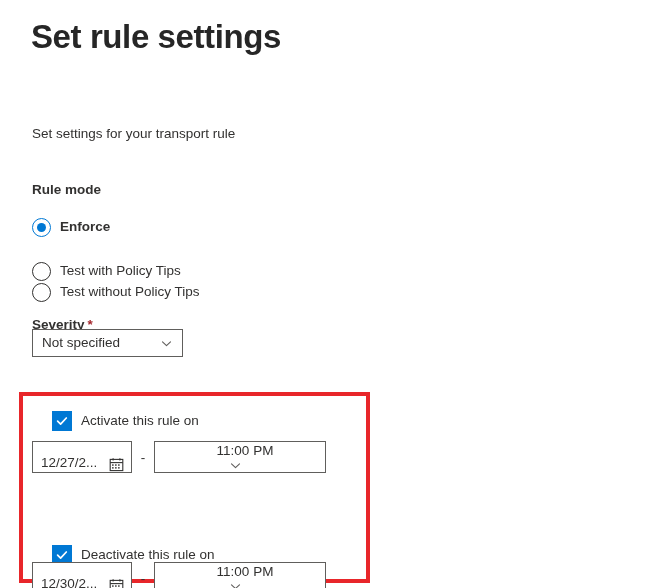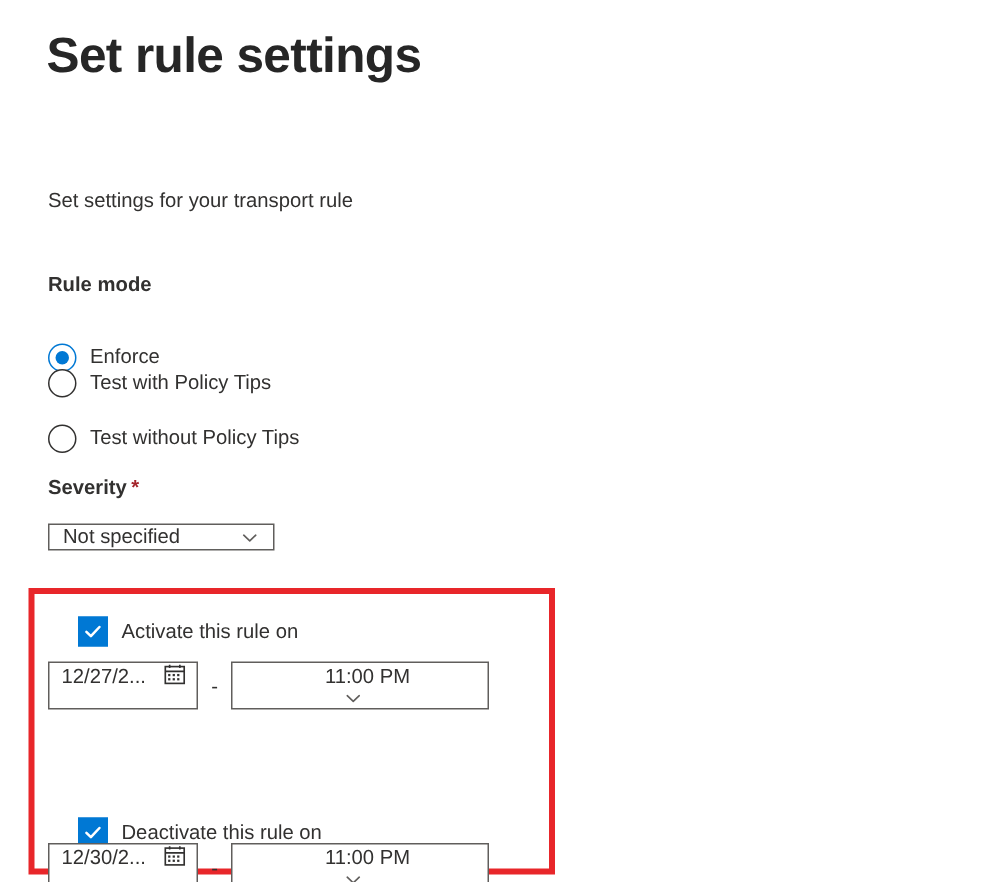--- a/index.html
+++ b/index.html
@@ -137,23 +137,23 @@
   }
   .dropdown .chev {
     margin-right: 9px;
     flex: none;
     display: block;
     line-height: 0;
   }
 
   #severity-dropdown {
     left: 32px;
-    top: 349px;
+    top: 329px;
     width: 151px;
-    height: 18px;
+    height: 28px;
   }
 
   
   .highlight-box {
     position: absolute;
     left: 19px;
     top: 392px;
     width: 351px;
     height: 191px;
     box-sizing: border-box;
@@ -200,21 +200,21 @@
     align-items: center;
     height: 32px;
   }
   .date-field {
     width: 100px;
     height: 32px;
     box-sizing: border-box;
     border: 1px solid #605e5c;
     background: #ffffff;
     display: flex;
-    align-items: flex-start;
+    align-items: flex-end;
     cursor: pointer;
   }
   .date-field .date-text {
     font-size: 13.5px;
     color: #323130;
     margin-left: 8px;
     line-height: 18px;
     white-space: nowrap;
     flex: 1;
     overflow: hidden;
@@ -262,26 +262,26 @@
 <body>
 
 <div class="page">
 
   <div class="page-title">Set rule settings</div>
 
   <div class="subtitle">Set settings for your transport rule</div>
 
   <div class="section-label" id="rule-mode-label">Rule mode</div>
 
-  <div class="radio-row" style="top:227px;">
+  <div class="radio-row" style="top:216px;font-weight:bold;">
     <span class="radio checked"></span>
     <span class="radio-label">Enforce</span>
   </div>
 
-  <div class="radio-row" style="top:244px;">
+  <div class="radio-row" style="top:260px;">
     <span class="radio"></span>
     <span class="radio-label">Test with Policy Tips</span>
   </div>
 
   <div class="radio-row" style="top:281px;">
     <span class="radio"></span>
     <span class="radio-label">Test without Policy Tips</span>
   </div>
 
   <div id="severity-label-wrap">

